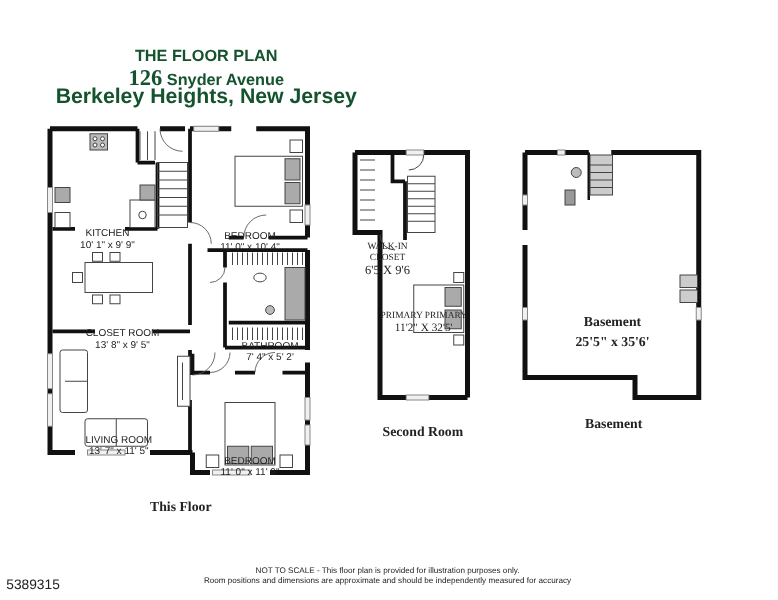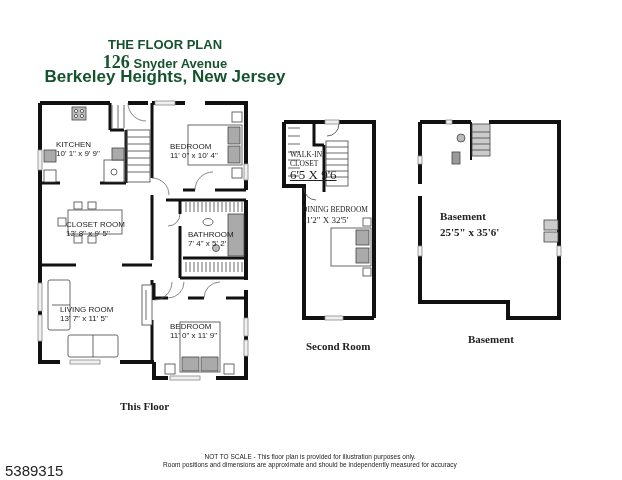--- a/index.html
+++ b/index.html
@@ -3,25 +3,25 @@
 <meta charset="utf-8">
 <style>
   html, body { margin:0; padding:0; background:#ffffff; }
   body { width:622px; height:480px; position:relative; overflow:hidden; font-family:"Liberation Sans", sans-serif; color:#1a1a1a; }
   .abs { position:absolute; }
   .title { left:0; width:330px; text-align:center; font-weight:bold; color:#14532d; }
   .t1 { top:37px; font-size:13px; }
   .t2 { top:52px; font-size:13px; }
   .t3 { top:67px; font-size:17px; }
   .t2 .num { font-family:"Liberation Serif", serif; font-size:18px; }
-  .lbl { font-family:"Liberation Sans", sans-serif; font-size:8px; color:#222; text-align:left; line-height:9px; white-space:nowrap; }
+  .lbl { font-family:"Liberation Sans", sans-serif; font-size:8px; color:#222; text-align:center; line-height:9px; white-space:nowrap;margin-top:42px; }
   .serif { font-family:"Liberation Serif", serif; }
   .cap { font-family:"Liberation Serif", serif; font-weight:bold; font-size:11px; color:#222; }
   .note { left:160px; width:300px; text-align:center; font-size:6.5px; color:#222; line-height:9px; }
-  .mls { left:5px; top:462px; font-size:15px; color:#222; }
+  .mls { left:5px; top:462px; font-size:11px; color:#222; }
   svg { position:absolute; left:0; top:0; }
 </style>
 </head>
 <body>
 
 <div class="abs title t1">THE FLOOR PLAN</div>
 <div class="abs title t2">
   <span class="num">126</span>
   <span>Snyder Avenue</span>
 </div>
@@ -197,24 +197,24 @@
   <div>13' 7" x 11' 5"</div>
 </div>
 <div class="abs lbl" style="left:170px;top:322px;width:60px;">
   <div>BEDROOM</div>
   <div>11' 0" x 11' 9"</div>
 </div>
 
 <div class="abs lbl serif" style="left:290px;top:150px;width:40px;font-size:7.5px;">
   <div>WALK-IN</div>
   <div>CLOSET</div>
-  <div style="font-size:13px;margin-top:2px;text-decoration:underline;">6'5 X 9'6</div>
+  <div style="font-size:10px;margin-top:2px;">6'5 X 9'6</div>
 </div>
 <div class="abs lbl serif" style="left:302px;top:204px;width:74px;font-size:7.5px;line-height:11px;">
-  <div>DINING BEDROOM</div>
+  <div>PRIMARY PRIMARY</div>
   <div style="font-size:9px;">11'2" X 32'5'</div>
 </div>
 
 <div class="abs lbl serif" style="left:440px;top:208px;width:100px;font-size:11px;line-height:16px;font-weight:bold;color:#222;">
   <div>Basement</div>
   <div>25'5" x 35'6'</div>
 </div>
 
 <div class="abs cap" style="left:120px;top:400px;">This Floor</div>
 <div class="abs cap" style="left:306px;top:340px;">Second Room</div>

